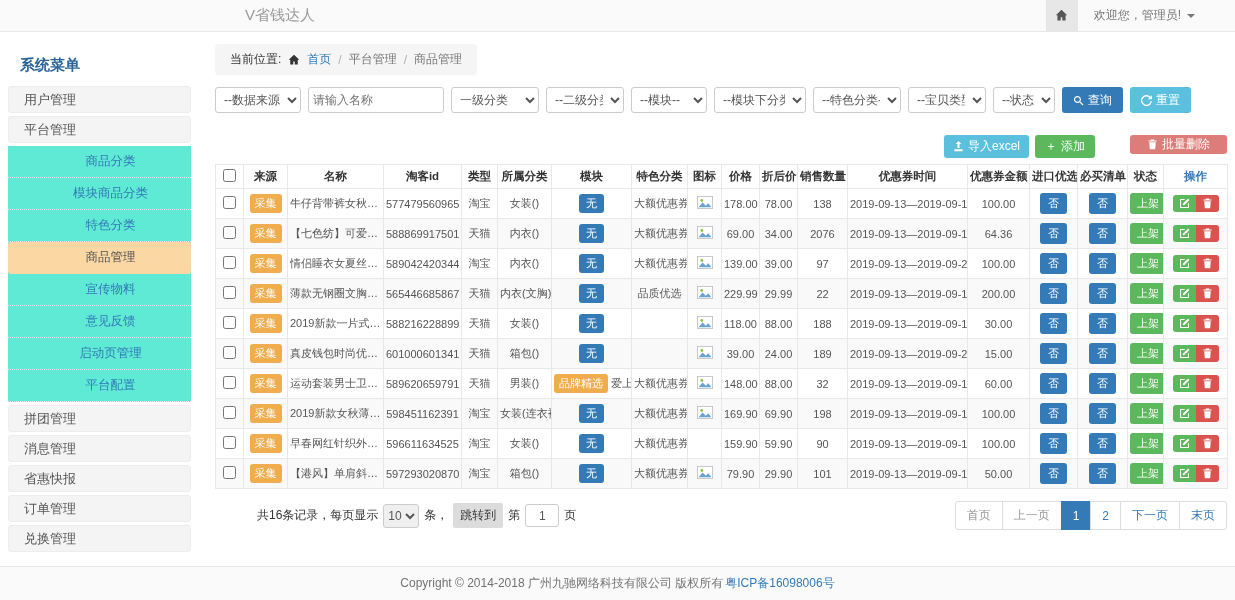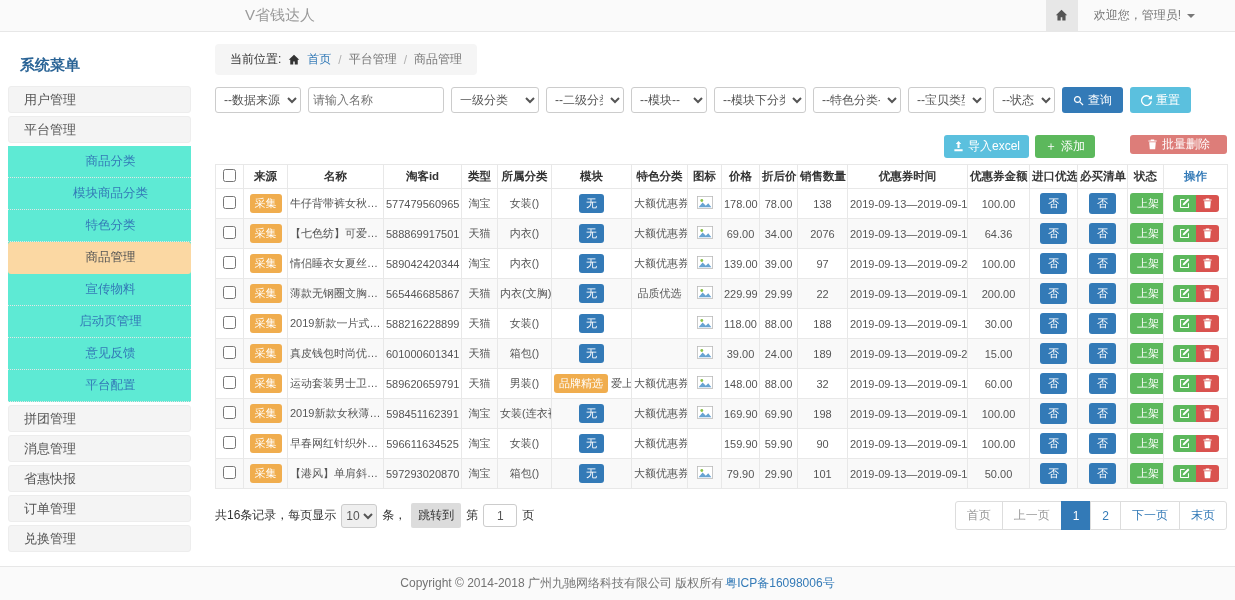--- a/index.html
+++ b/index.html
@@ -56,21 +56,21 @@
   tbody tr:nth-child(even) { background:#f9f9f9; }
   td.name-cell { text-overflow:ellipsis; }
   .badge-orange { background:#f0ad4e; color:#fff; border-radius:3px; padding:2px 5px; font-size:11px; display:inline-block; }
   .badge-blue   { background:#337ab7; color:#fff; border-radius:3px; padding:2px 7px; font-size:11px; display:inline-block; }
   .btn-blue-sm  { background:#337ab7; color:#fff; border:none; border-radius:3px; padding:3px 8px; font-size:11px; cursor:pointer; font-family:inherit; }
   .btn-green-sm { background:#5cb85c; color:#fff; border:none; border-radius:3px; padding:3px 7px; font-size:11px; cursor:pointer; font-family:inherit; }
   .op-group { display:inline-flex; }
   .op-edit { background:#5cb85c; border:none; border-radius:3px 0 0 3px; padding:3px 6px; cursor:pointer; display:inline-flex; align-items:center; }
   .op-del  { background:#d9534f; border:none; border-radius:0 3px 3px 0; padding:3px 6px; cursor:pointer; display:inline-flex; align-items:center; }
   
-  .pagination { margin-top:12px; display:flex; justify-content:space-between; align-items:center; color:#333; }
+  .pagination { margin-top:12px; display:flex; justify-content:space-between; align-items:center; color:#333;margin-left:42px; }
   .pg-left { display:flex; align-items:center; gap:5px; }
   .pp-select { height:24px; border:1px solid #ccc; border-radius:3px; font-size:12px; color:#555; font-family:inherit; }
   .jump-chip { background:#dcdcdc; color:#333; border:none; border-radius:2px; padding:4px 7px; font-size:12px; cursor:pointer; font-family:inherit; }
   .page-input { width:34px; height:23px; border:1px solid #ccc; border-radius:3px; text-align:center; font-size:12px; color:#555; font-family:inherit; }
   .pager { display:inline-flex; }
   .page-btn { border:1px solid #ddd; background:#fff; color:#337ab7; padding:5px 11px; font-size:12px;
               margin-left:-1px; cursor:pointer; font-family:inherit; }
   .page-btn:first-child { border-radius:3px 0 0 3px; margin-left:0; }
   .page-btn:last-child { border-radius:0 3px 3px 0; }
   .page-btn.active { background:#337ab7; border-color:#337ab7; color:#fff; }
@@ -106,22 +106,22 @@
   <div class="side-heading">系统菜单</div>
   <div id="sidebar-menu">
       <div class="side-item">用户管理</div>
       <div class="side-item">平台管理</div>
       <div class="side-sub">
         <a>商品分类</a>
         <a>模块商品分类</a>
         <a>特色分类</a>
         <a class="active">商品管理</a>
         <a>宣传物料</a>
+        <a>意见反馈</a>
         <a>启动页管理</a>
-        <a>意见反馈</a>
         <a>平台配置</a>
       </div>
       <div class="side-item">拼团管理</div>
       <div class="side-item">消息管理</div>
       <div class="side-item">省惠快报</div>
       <div class="side-item">订单管理</div>
       <div class="side-item">兑换管理</div>
     </div>
 </div>
 

